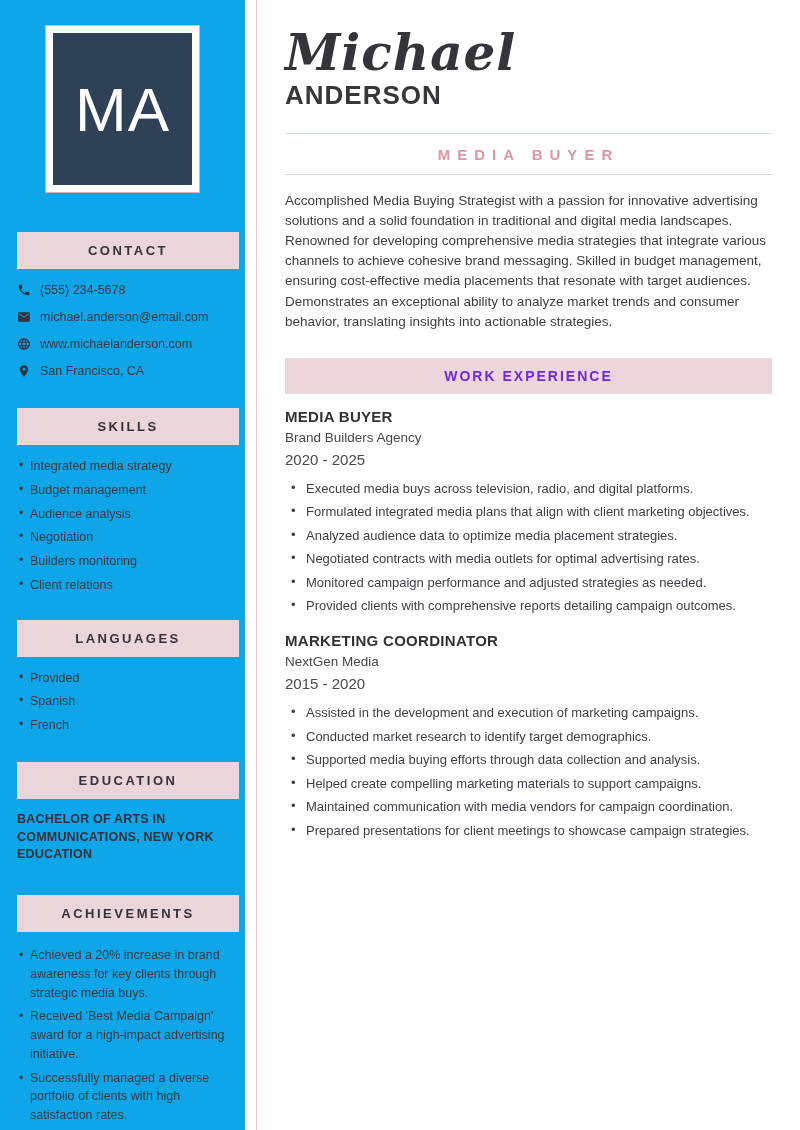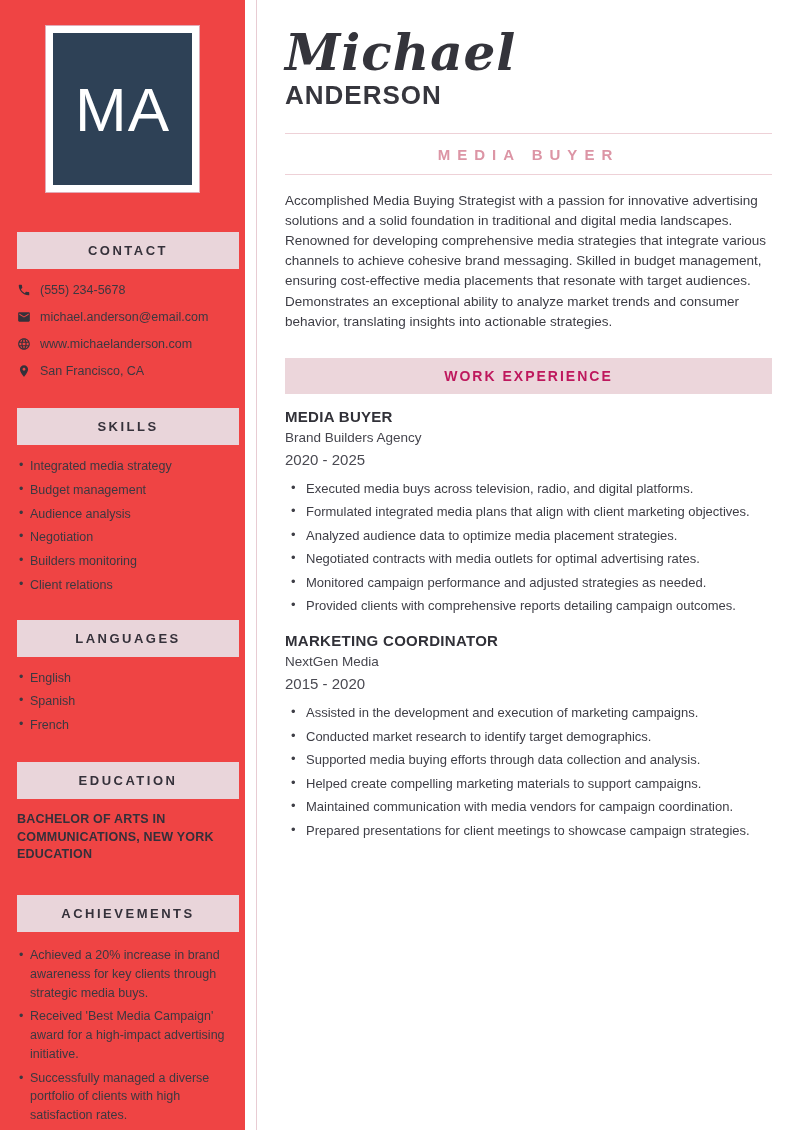--- a/index.html
+++ b/index.html
@@ -5,21 +5,21 @@
   * { margin:0; padding:0; box-sizing:border-box; }
   html,body { background:#ffffff; }
   body { font-family:"Liberation Sans", sans-serif; }
   .page {
     position:relative; width:800px; height:1130px; background:#ffffff;
     overflow:hidden; display:flex;
   }
 
   
   .sidebar {
-    width:245px; height:1130px; background:#ef4444; flex:0 0 245px;
+    width:245px; height:1130px; background:#0ea5e9; flex:0 0 245px;
     color:#3c3840;
   }
   .photo-frame {
     width:155px; height:168px; margin:25px auto 0 auto;
     background:#ffffff; border:1px solid #e2abb7; padding:7px;
   }
   .photo-inner {
     width:100%; height:100%; background:#2e4156; color:#ffffff;
     display:flex; align-items:center; justify-content:center;
     font-size:62px; font-weight:500; letter-spacing:1px;
@@ -69,21 +69,21 @@
   .job-title-text {
     text-align:center; color:#dc95a5; font-size:15px; font-weight:bold;
     letter-spacing:7px; padding:12px 0 11px 0;
   }
   .summary {
     margin-top:16px; font-size:13.5px; line-height:1.49; color:#3c3c44;
   }
   .section-bar {
     margin-top:26px; height:36px; background:#ecd6db;
     display:flex; align-items:center; justify-content:center;
-    font-size:14px; font-weight:bold; letter-spacing:2px; color:#be185d;
+    font-size:14px; font-weight:bold; letter-spacing:2px; color:#6d28d9;
   }
   .job { margin-top:14px; }
   .job + .job { margin-top:18px; }
   .job-title { font-size:15px; font-weight:bold; color:#313138; letter-spacing:0.3px; }
   .job-company { font-size:13.5px; color:#46464e; margin-top:5px; }
   .job-dates { font-size:15px; color:#4a4a52; margin-top:6px; }
   .job-bullets { list-style:none; margin-top:12px; }
   .job-bullets li {
     font-size:13px; color:#3e3e46; line-height:1.31; margin-bottom:6.5px;
     padding-left:21px; position:relative;
@@ -147,21 +147,21 @@
           <li>Audience analysis</li>
           <li>Negotiation</li>
           <li>Builders monitoring</li>
           <li>Client relations</li>
         </ul>
     </section>
 
     <section class="side-section" style="margin-top:27px;">
       <div class="side-header">LANGUAGES</div>
       <ul class="side-list">
-          <li>English</li>
+          <li>Provided</li>
           <li>Spanish</li>
           <li>French</li>
         </ul>
     </section>
 
     <section class="side-section" style="margin-top:29px;">
       <div class="side-header">EDUCATION</div>
       <div class="edu-text">BACHELOR OF ARTS IN COMMUNICATIONS, NEW YORK EDUCATION</div>
     </section>
 

